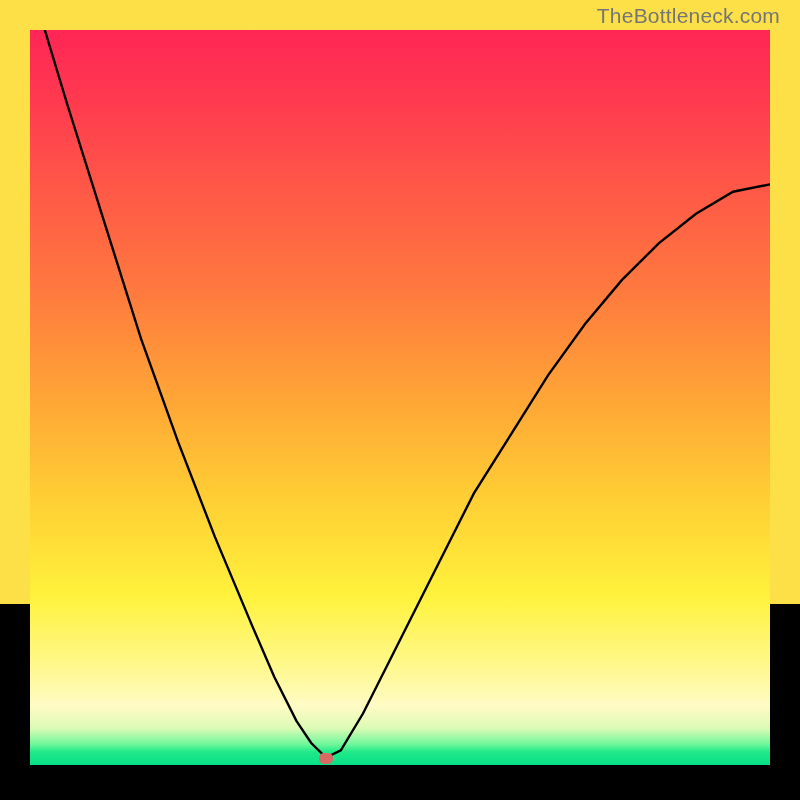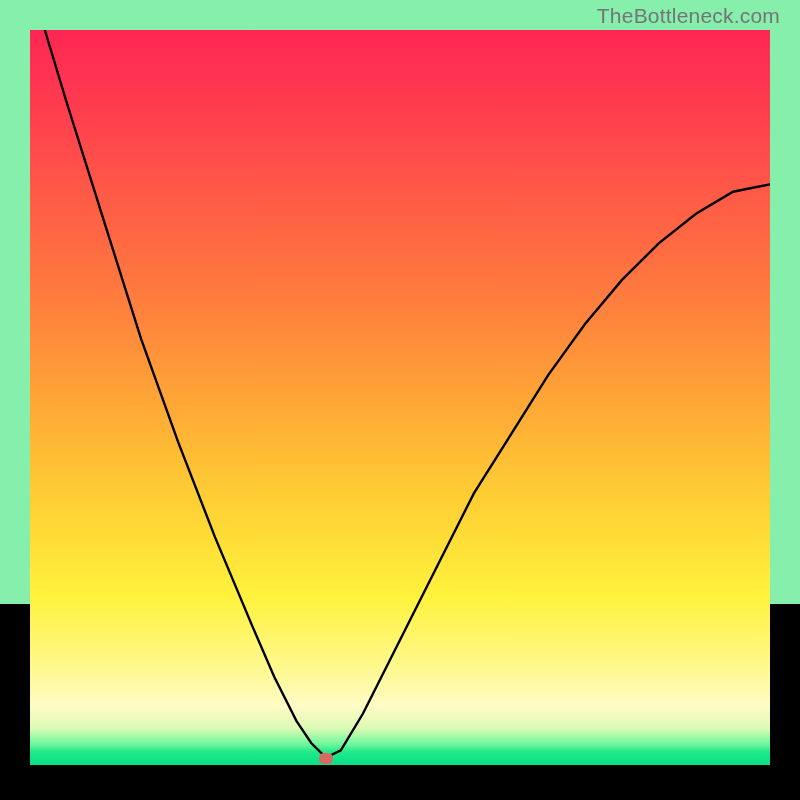--- a/index.html
+++ b/index.html
@@ -8,21 +8,21 @@
     width: 800px;
     height: 800px;
     background: #000;
     overflow: hidden;
     font-family: Arial, Helvetica, sans-serif;
   }
   .frame {
     position: relative;
     width: 800px;
     height: 604px;
-    background: #86efac;
+    background: #fde047;
   }
   .watermark {
     position: absolute;
     top: 4px;
     right: 20px;
     color: #757575;
     font-size: 21px;
     font-weight: 400;
     letter-spacing: 0.2px;
     z-index: 20;

